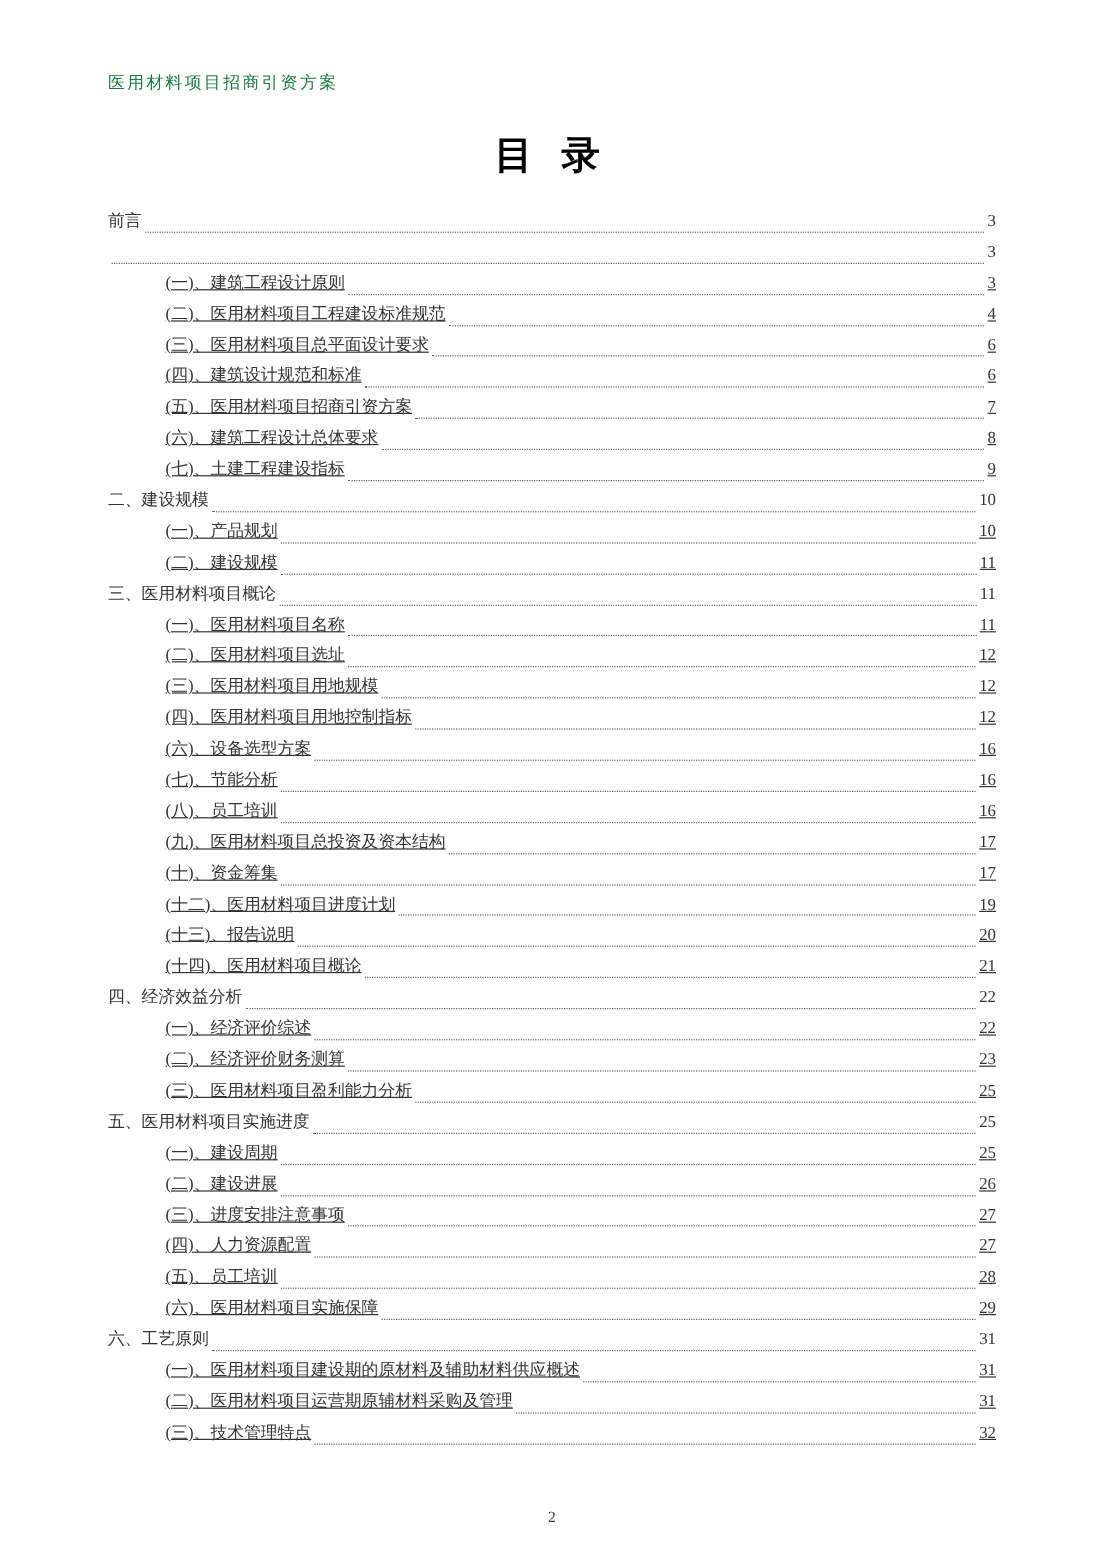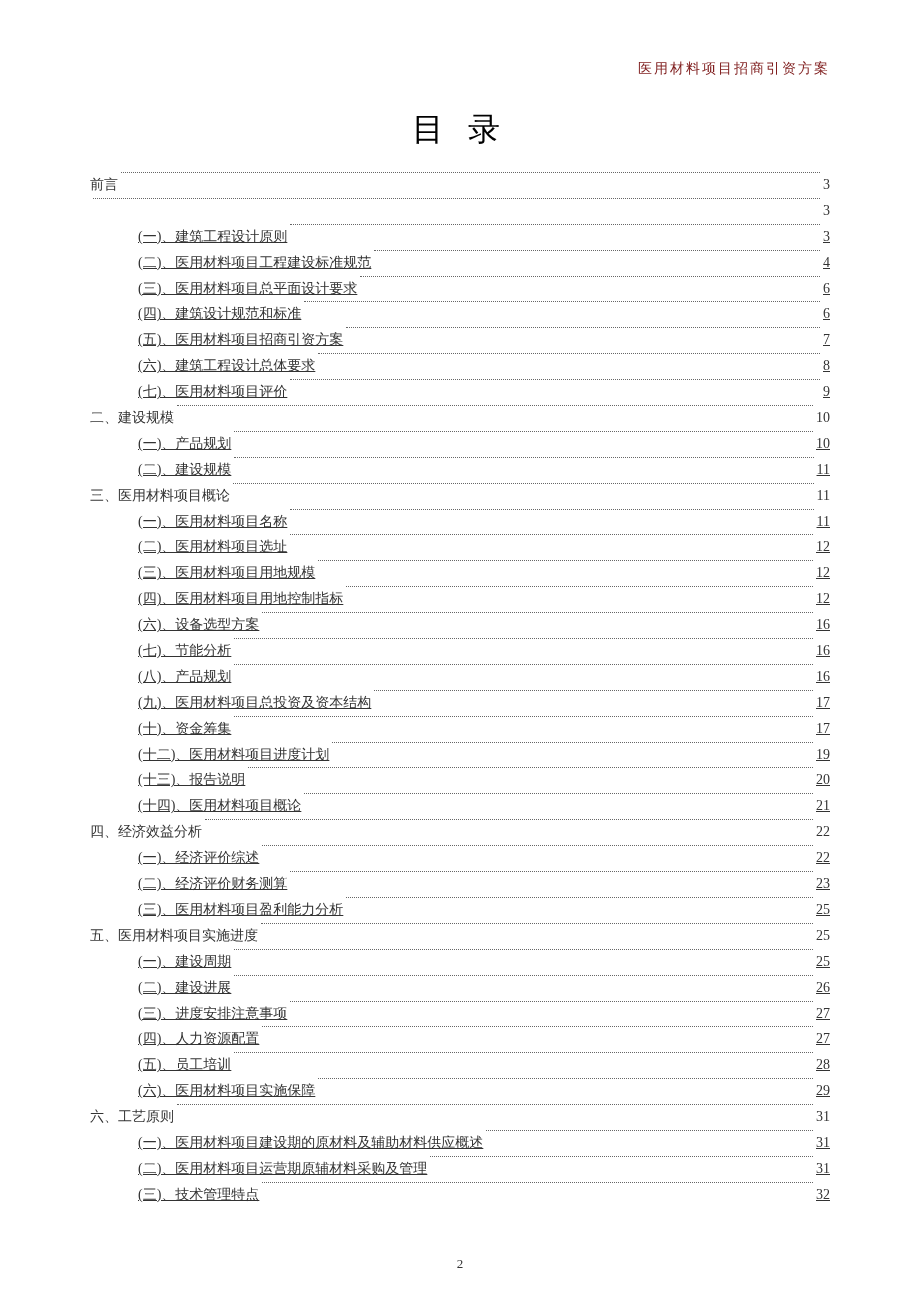--- a/index.html
+++ b/index.html
@@ -9,42 +9,42 @@
     }
     body {
       width: 920px;
       height: 1302px;
       background: #fff;
       font-family: "SimSun", "宋体", serif;
       padding: 60px 90px 40px 90px;
       position: relative;
     }
     .header {
-      text-align: right;
+      text-align: left;
       font-size: 14px;
-      color: #7f1d1d;
+      color: #15803d;
       margin-bottom: 30px;
       letter-spacing: 2px;
     }
     .title {
       text-align: center;
       font-size: 32px;
-      font-weight: normal;
+      font-weight: bold;
       color: #000;
       margin-bottom: 20px;
       letter-spacing: 8px;
     }
     .toc {
       font-size: 14px;
       line-height: 1.85;
       color: #333;
     }
     .toc-row {
       display: flex;
-      align-items: flex-start;
+      align-items: flex-end;
       white-space: nowrap;
     }
     .toc-row.level-0 {
       padding-left: 0;
     }
     .toc-row.level-1 {
       padding-left: 48px;
       text-decoration: underline;
     }
     .toc-label {
@@ -109,21 +109,21 @@
       <span class="toc-label">(五)、医用材料项目招商引资方案</span>
       <span class="toc-dots"></span>
       <span class="toc-page">7</span>
     </div>
     <div class="toc-row level-1">
       <span class="toc-label">(六)、建筑工程设计总体要求</span>
       <span class="toc-dots"></span>
       <span class="toc-page">8</span>
     </div>
     <div class="toc-row level-1">
-      <span class="toc-label">(七)、医用材料项目评价</span>
+      <span class="toc-label">(七)、土建工程建设指标</span>
       <span class="toc-dots"></span>
       <span class="toc-page">9</span>
     </div>
     <div class="toc-row level-0">
       <span class="toc-label">二、建设规模</span>
       <span class="toc-dots"></span>
       <span class="toc-page">10</span>
     </div>
     <div class="toc-row level-1">
       <span class="toc-label">(一)、产品规划</span>
@@ -164,21 +164,21 @@
       <span class="toc-label">(六)、设备选型方案</span>
       <span class="toc-dots"></span>
       <span class="toc-page">16</span>
     </div>
     <div class="toc-row level-1">
       <span class="toc-label">(七)、节能分析</span>
       <span class="toc-dots"></span>
       <span class="toc-page">16</span>
     </div>
     <div class="toc-row level-1">
-      <span class="toc-label">(八)、产品规划</span>
+      <span class="toc-label">(八)、员工培训</span>
       <span class="toc-dots"></span>
       <span class="toc-page">16</span>
     </div>
     <div class="toc-row level-1">
       <span class="toc-label">(九)、医用材料项目总投资及资本结构</span>
       <span class="toc-dots"></span>
       <span class="toc-page">17</span>
     </div>
     <div class="toc-row level-1">
       <span class="toc-label">(十)、资金筹集</span>

